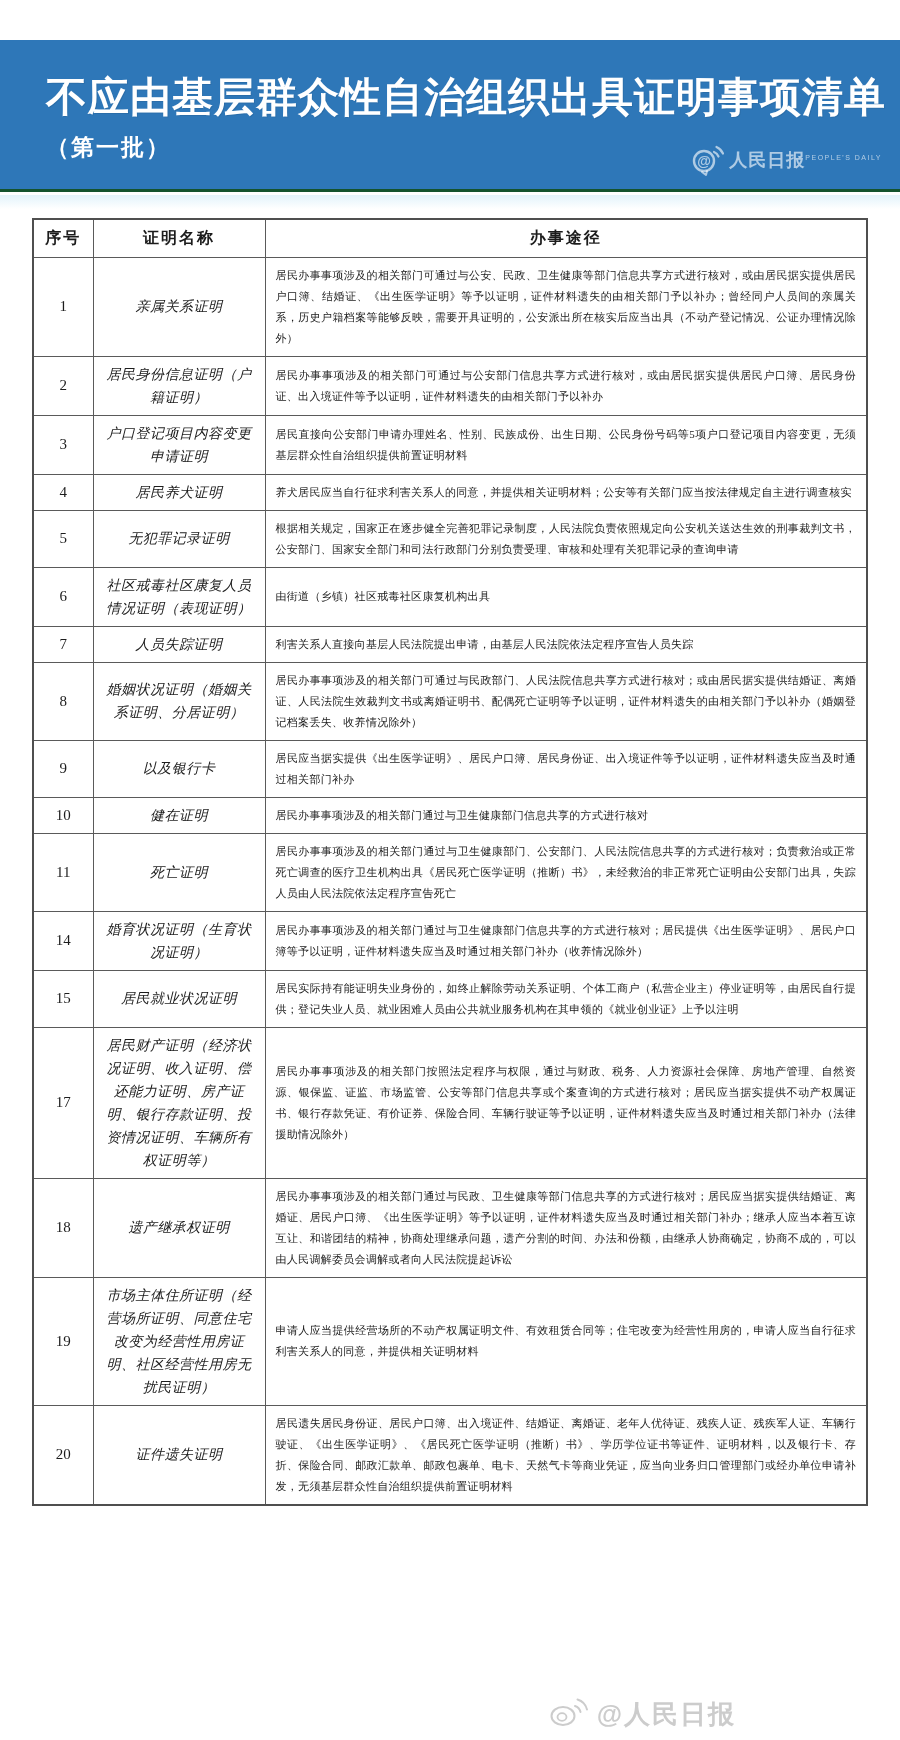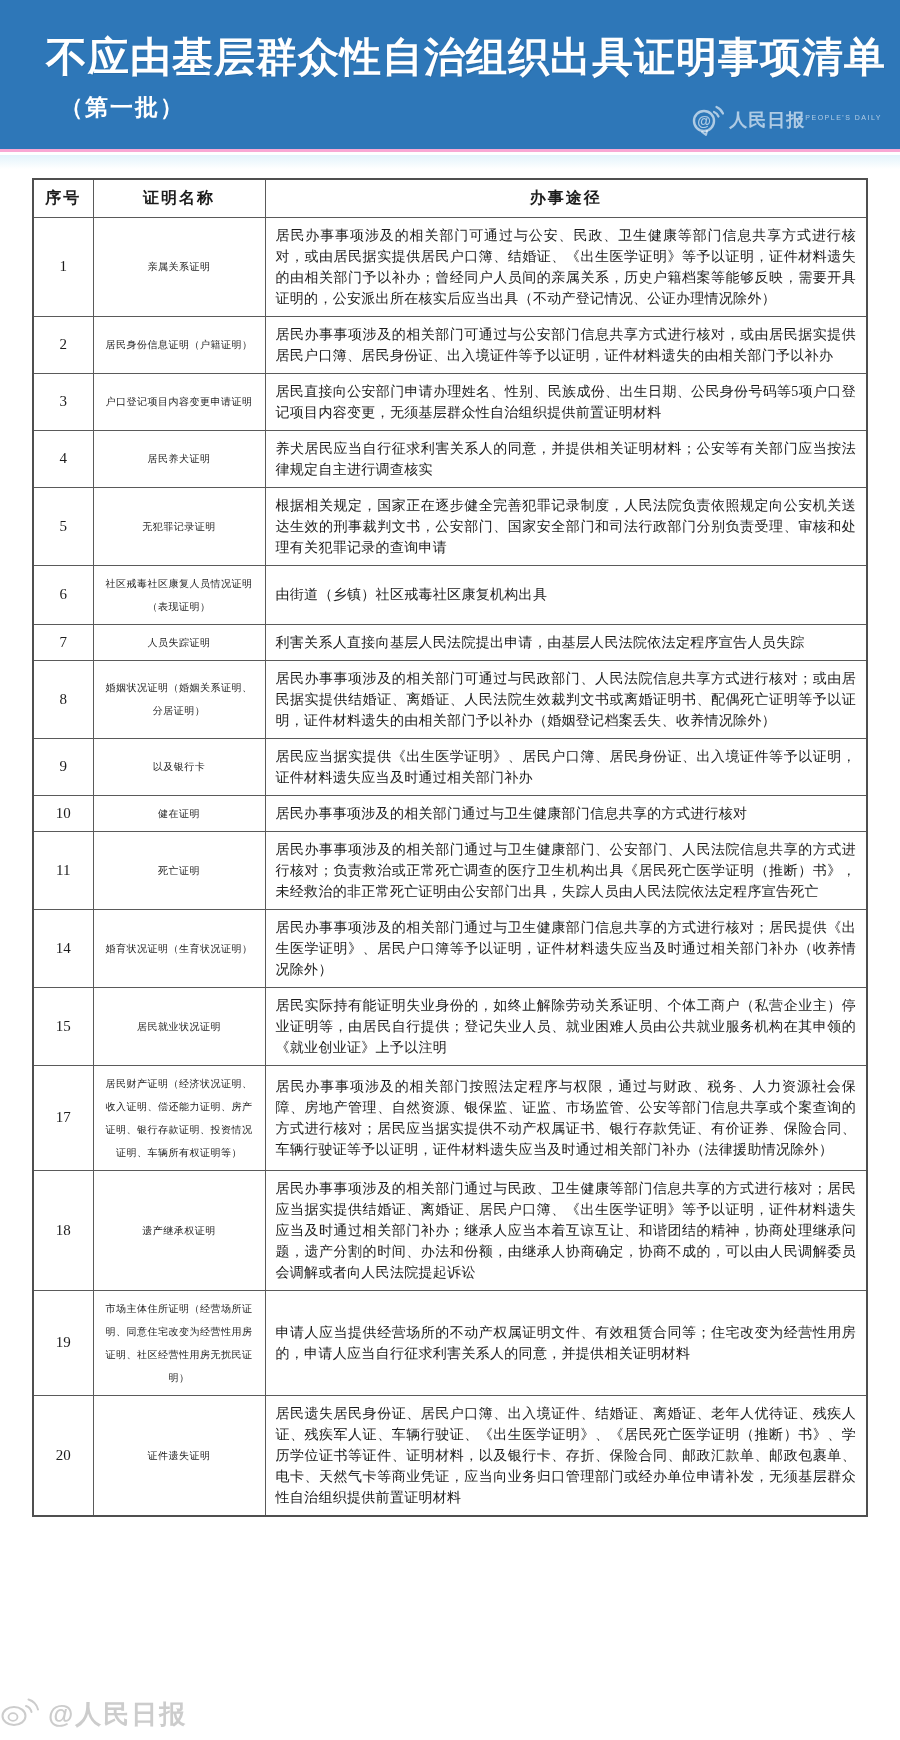--- a/index.html
+++ b/index.html
@@ -9,38 +9,39 @@
     background: #ffffff;
     font-family: "Liberation Serif", serif;
     color: #1c1c1c;
     position: relative;
   }
   
   .banner {
     position: relative;
     width: 900px; height: 152px;
     background: #2e77b8;
-    border-bottom: 3px solid #f9a8d4;
+    border-bottom: 3px solid #14532d;
+    margin-top: 40px;
   }
   .banner-fade {
     position: absolute; left: 0; top: 155px; width: 900px; height: 14px;
     background: linear-gradient(#e2f3fb, #ffffff);
   }
   .main-title {
     position: absolute; left: 46px; top: 30px;
     font-family: "Liberation Sans", sans-serif;
     font-weight: 900;
     font-size: 41px;
     letter-spacing: 1px;
     color: #ffffff;
     white-space: nowrap;
     text-shadow: 1px 1px 0 rgba(0,0,0,0.08);
   }
   .batch {
-    position: absolute; left: 60px; top: 92px;
+    position: absolute; left: 46px; top: 92px;
     font-family: "Liberation Serif", serif;
     font-weight: bold;
     font-size: 23px;
     color: #ffffff;
     letter-spacing: 2px;
     text-align: right;
   }
   .pd-logo {
     position: absolute; right: 18px; bottom: 12px;
     display: flex; align-items: center; gap: 5px;
@@ -74,34 +75,35 @@
     letter-spacing: 2px;
   }
   col.c-no   { width: 60px; }
   col.c-name { width: 172px; }
   col.c-path { width: 602px; }
   td.col-no {
     text-align: center; font-size: 15px;
     font-family: "Liberation Serif", serif;
   }
   td.col-name {
-    text-align: center; font-size: 10px;
+    text-align: center; font-size: 14px;
     line-height: 23px; padding: 6px 8px;
     letter-spacing: 0.5px;
+    font-style: italic;
   }
   td.col-path {
-    font-size: 14px; line-height: 21px;
+    font-size: 11px; line-height: 21px;
     padding: 7px 10px;
     text-align: justify;
     letter-spacing: 0.3px;
   }
   
   .footer {
     position: absolute; left: 0; bottom: 8px; width: 736px;
-    display: flex; justify-content: flex-start; align-items: center; gap: 8px;
+    display: flex; justify-content: flex-end; align-items: center; gap: 8px;
     color: #c7c7c7;
   }
   .footer-text {
     font-family: "Liberation Sans", sans-serif;
     font-weight: bold; font-size: 26px; letter-spacing: 2px;
     color: #cccccc;
   }
 </style>
 </head>
 <body>

